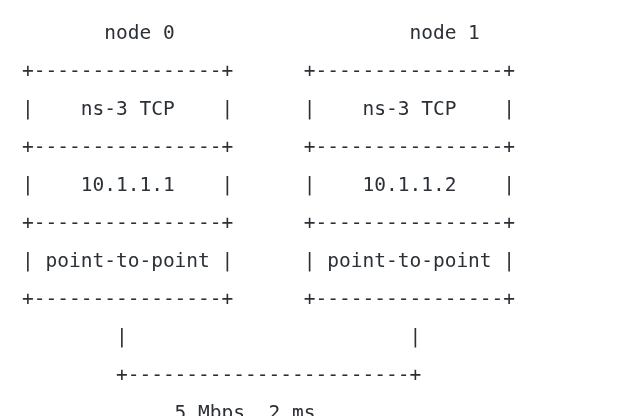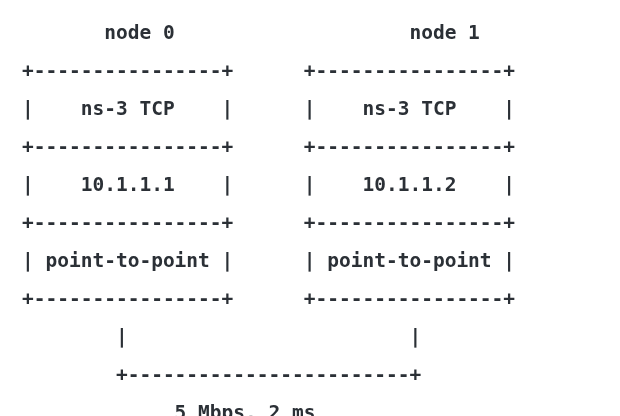--- a/index.html
+++ b/index.html
@@ -35,21 +35,20 @@
     color: #2b3036;
     white-space: pre;
     font-weight: 400;
     -webkit-font-smoothing: antialiased;
   }
 
   .ascii-line {
     display: block;
     height: 38px;
     white-space: pre;
-    font-weight: bold;
   }
 </style>
 </head>
 <body>
 
 <div id="diagram">
   <pre class="ascii-canvas"><span class="ascii-line">       node 0                    node 1</span><span class="ascii-line">+----------------+      +----------------+</span><span class="ascii-line">|    ns-3 TCP    |      |    ns-3 TCP    |</span><span class="ascii-line">+----------------+      +----------------+</span><span class="ascii-line">|    10.1.1.1    |      |    10.1.1.2    |</span><span class="ascii-line">+----------------+      +----------------+</span><span class="ascii-line">| point-to-point |      | point-to-point |</span><span class="ascii-line">+----------------+      +----------------+</span><span class="ascii-line">        |                        |</span><span class="ascii-line">        +------------------------+</span><span class="ascii-line">             5 Mbps, 2 ms</span></pre>
 </div>
 
 </body></html>

